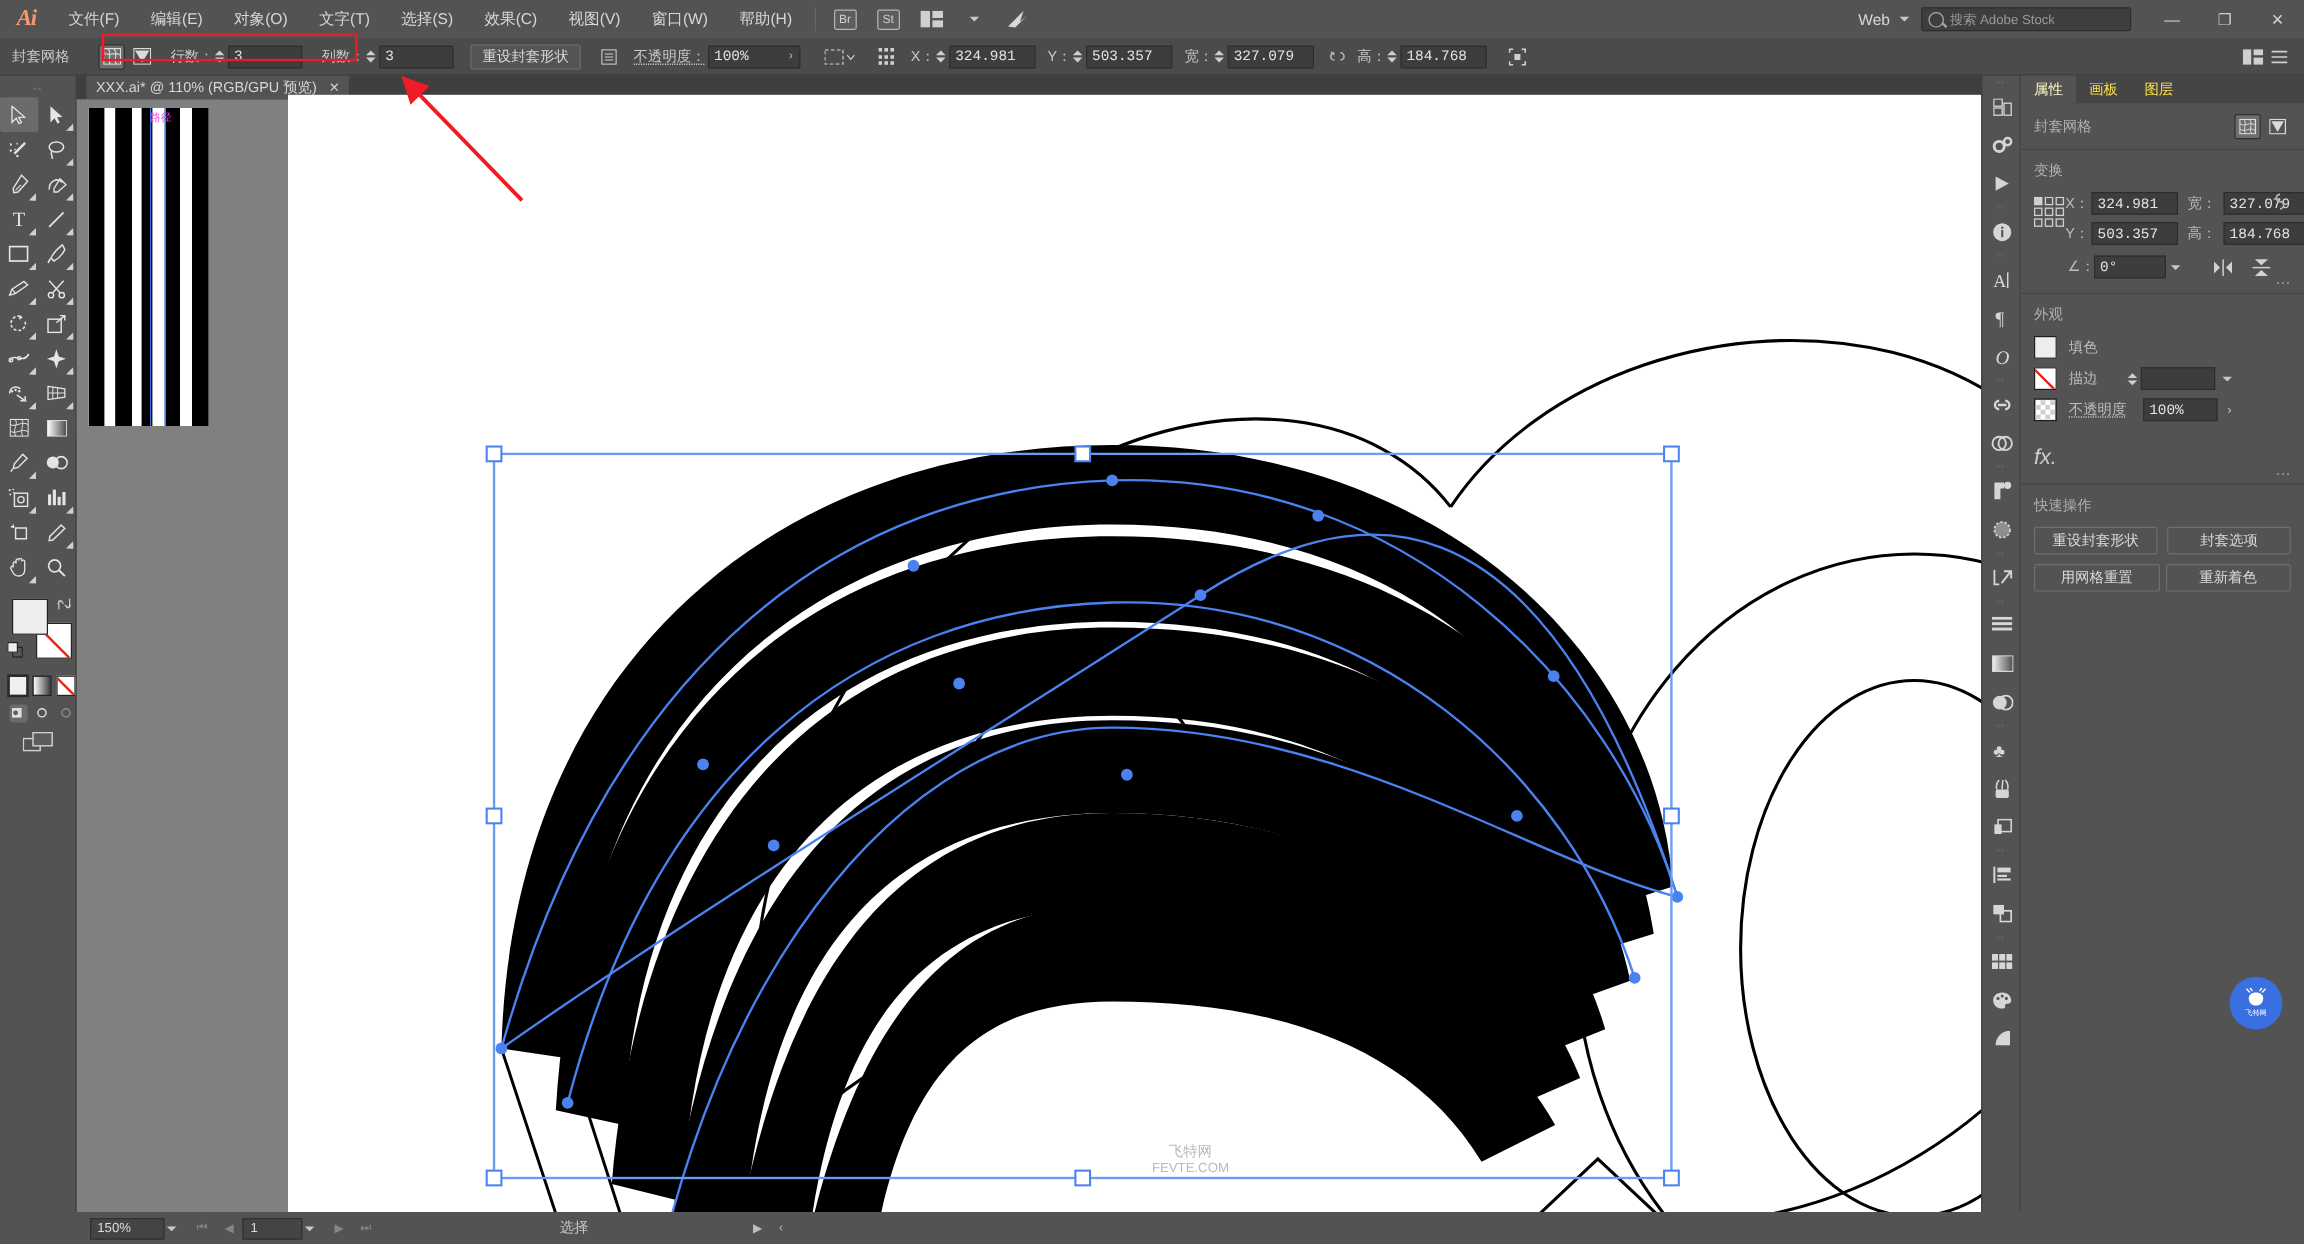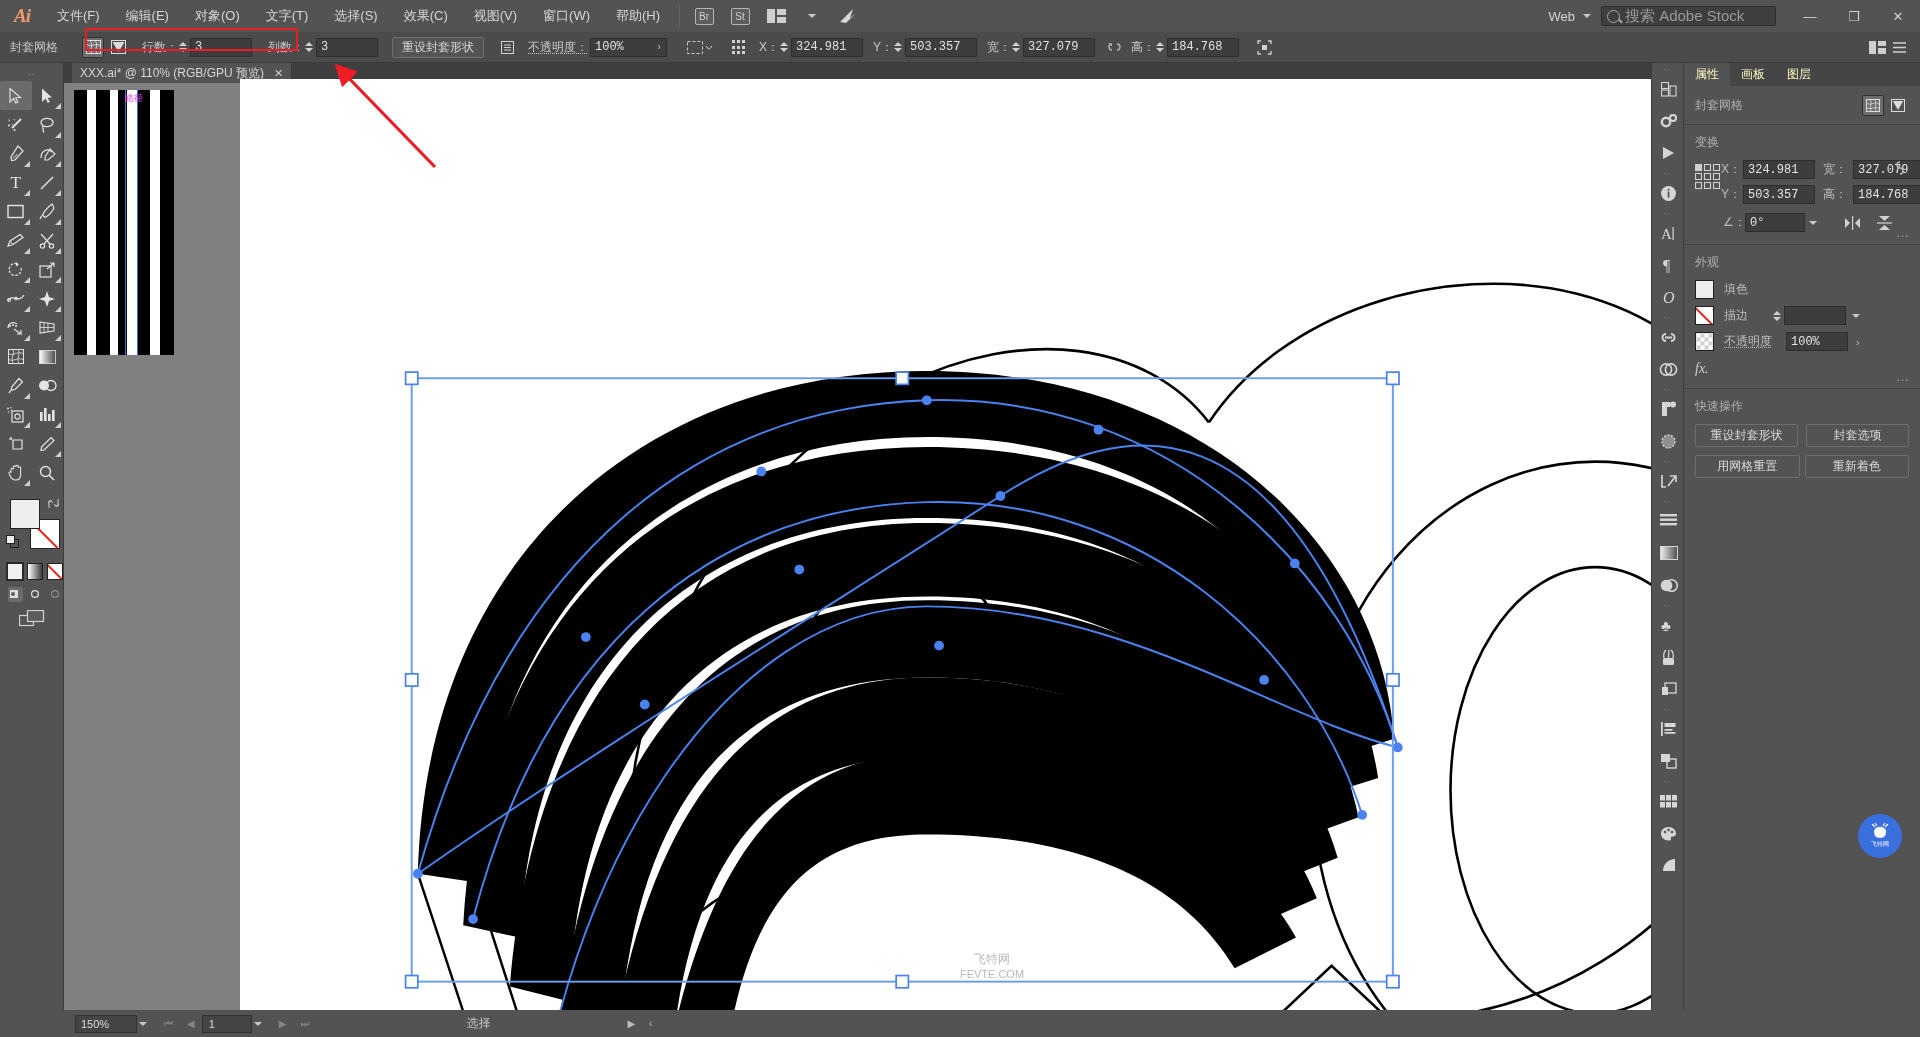--- a/index.html
+++ b/index.html
@@ -23,21 +23,21 @@
   #menu-right { margin-left:auto; display:flex; align-items:center; height:32px; }
   #web-label { color:#d6d6d6; font-size:13px; padding:0 6px 0 10px; }
   .chev { width:0;height:0;border-left:4px solid transparent;border-right:4px solid transparent;
     border-top:4px solid #c8c8c8; margin:0 10px 0 2px;}
   #stock-search { width:175px; height:20px; background:#3e3e3e; border:1px solid #2c2c2c;
     border-radius:2px; display:flex; align-items:center; padding:0 5px; margin-right:12px;}
   #stock-search .magn { width:13px;height:13px;border:1.6px solid #a8a8a8;border-radius:50%;
      position:relative; margin-right:5px; flex:none;}
   #stock-search .magn:after{content:"";position:absolute;width:5px;height:1.6px;background:#a8a8a8;
      right:-4px;bottom:0px;transform:rotate(45deg);}
-  #stock-search span { color:#9a9a9a; font-size:15px; white-space:nowrap; overflow:hidden;}
+  #stock-search span { color:#9a9a9a; font-size:11px; white-space:nowrap; overflow:hidden;}
   .wbtn { width:44px;height:32px;display:flex;align-items:center;justify-content:center;
     color:#d0d0d0;font-size:13px;}
 
   
   #controlbar { position:absolute; left:0; top:32px; width:1920px; height:31px;
     background:#4b4b4b; border-bottom:1px solid #3a3a3a; display:flex; align-items:center;
     padding-left:10px; }
   .cb-label { color:#c9c9c9; font-size:12px; white-space:nowrap; }
   .cb-label.ul { text-decoration:underline; text-decoration-style:dotted; text-underline-offset:2px;}
   .cb-field { height:19px; background:#3d3d3d; border:1px solid #2d2d2d; border-radius:1px;
@@ -124,21 +124,21 @@
   .dk-grip{height:8px;display:flex;align-items:center;justify-content:center;
     color:#7e7e7e;font-size:7px;letter-spacing:1px;}
   .dk { width:33px; height:32px; display:flex;align-items:center;justify-content:center;
     color:#d6d6d6; font-size:15px;}
 
   
   #props { position:absolute; right:0; top:63px; bottom:27px; width:236px;
     background:#535353; }
   #props-tabs { display:flex; height:23px; background:#454545; align-items:flex-end;}
   .ptab{ padding:0 11px; height:23px; display:flex;align-items:center;
-    color:#fef9c3; font-size:12px;}
+    color:#fde047; font-size:12px;}
   .ptab.active{ background:#535353; color:#fef9c3;}
   .sect { border-bottom:1px solid #464646; padding:9px 11px 11px 11px; position:relative;}
   .sect-title{ color:#b0b0b0; font-size:12px; margin-bottom:9px;}
   .row{display:flex;align-items:center;}
   .pfield{ height:19px; background:#3d3d3d; border:1px solid #2d2d2d; color:#e3e3e3;
     font-size:12px; display:flex;align-items:center;padding:0 4px;
     font-family:"Liberation Mono", monospace;}
   .plab{color:#bdbdbd;font-size:12px;}
   .picon{width:22px;height:21px;display:flex;align-items:center;justify-content:center;
     color:#d2d2d2;font-size:12px;}
@@ -1039,21 +1039,21 @@
         </div>
       <div class="pfield" style="width:62px"></div>
       <div class="chev" style="margin-left:6px"></div>
     </div>
     <div class="row">
       <div class="swbox" style="background:repeating-conic-gradient(#cfcfcf 0% 25%, #ffffff 0% 50%) 50%/8px 8px"></div>
       <span class="plab" style="margin-left:10px;width:62px;text-decoration:underline;text-decoration-style:dotted;text-underline-offset:2px">不透明度</span>
       <div class="pfield" style="width:62px">100%</div>
       <span style="color:#bdbdbd;font-size:11px;margin-left:8px">›</span>
     </div>
-    <div style="margin-top:10px;color:#cfcfcf;font-size:14px;font-family:Liberation Serif, serif;font-style:italic">fx.</div>
+    <div style="margin-top:20px;color:#cfcfcf;font-size:18px;font-family:Liberation Sans, sans-serif;font-style:italic">fx.</div>
     <div class="dots" style="top:auto;bottom:4px">…</div>
   </div>
 
   <div class="sect" style="border-bottom:none">
     <div class="sect-title">快速操作</div>
     <div class="row" style="gap:8px;margin-bottom:8px">
       <div class="qbtn">重设封套形状</div>
       <div class="qbtn">封套选项</div>
     </div>
     <div class="row" style="gap:5px">

